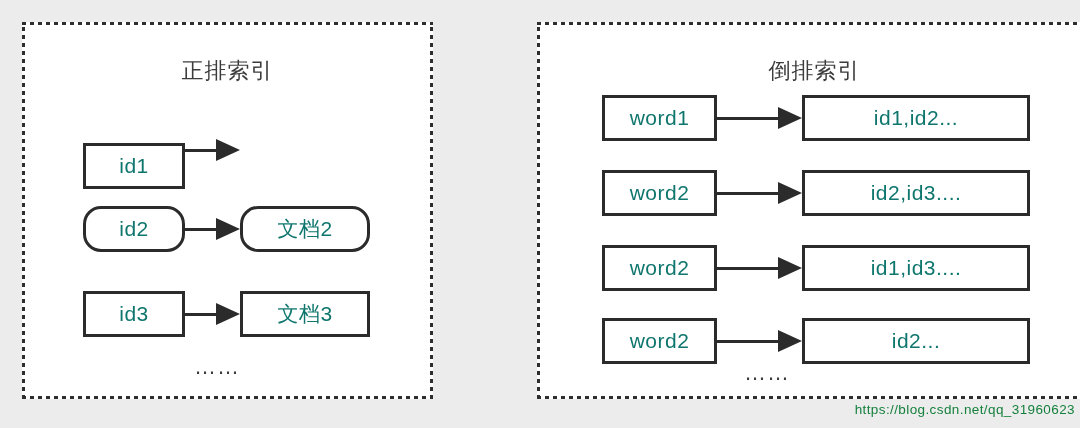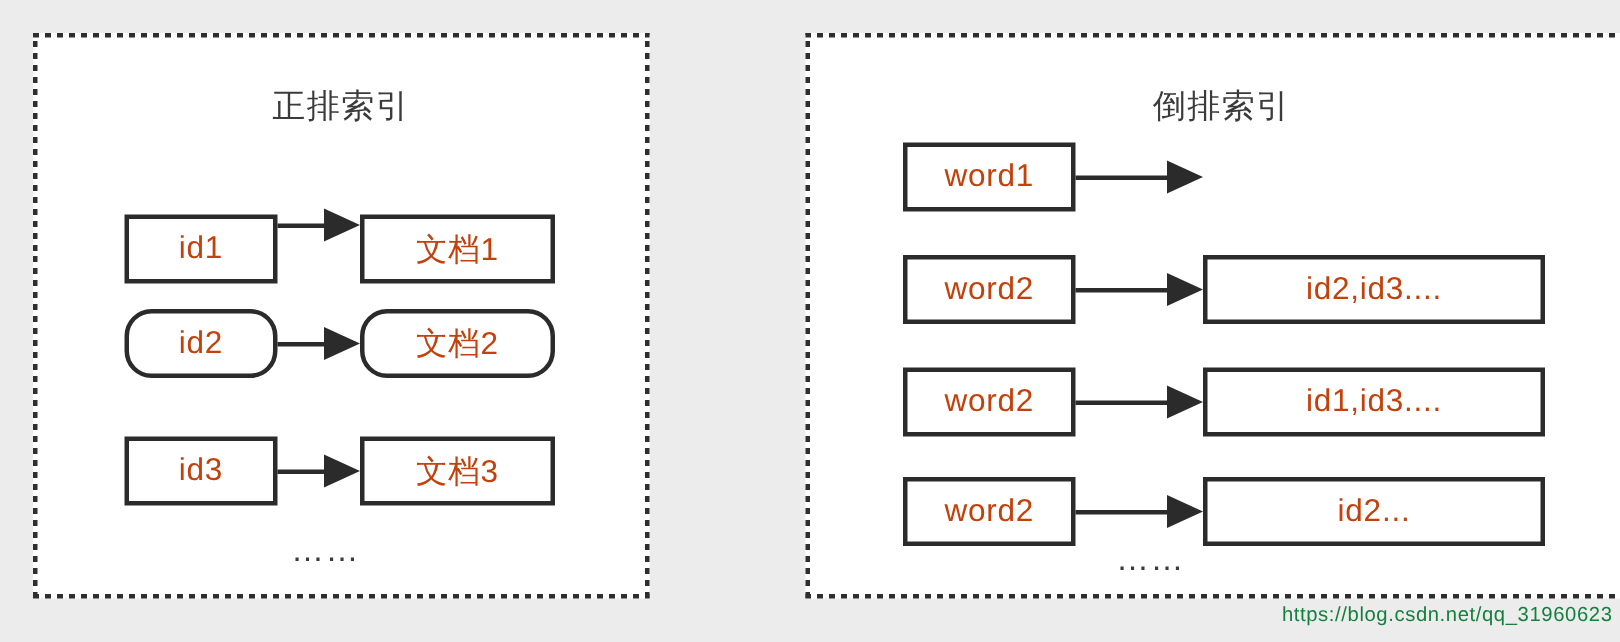--- a/index.html
+++ b/index.html
@@ -42,21 +42,21 @@
   .box {
     position: absolute;
     height: 46px;
     box-sizing: border-box;
     border: 3px solid #2b2b2b;
     background: #ffffff;
     display: flex;
     align-items: center;
     justify-content: center;
     font-size: 21px;
-    color: #c2410c;
+    color: #0f766e;
     letter-spacing: 0.5px;
   }
 
   .arrow {
     position: absolute;
     height: 22px;
     display: flex;
     align-items: center;
   }
   .arrow .shaft { flex: 1; height: 3px; background: #2b2b2b; }
@@ -109,21 +109,20 @@
 <div class="canvas">
 
   <div class="panel panel-left">
     <div class="panel-title">正排索引</div>
 
     <div class="box key-box pl-r1">id1</div>
     <div class="arrow pl-r1a">
       <span class="shaft"></span>
       <span class="head"></span>
     </div>
-    <div class="box value-box pl-r1">文档1</div>
 
     <div class="box key-box pl-r2">id2</div>
     <div class="arrow pl-r2a">
       <span class="shaft"></span>
       <span class="head"></span>
     </div>
     <div class="box value-box pl-r2">文档2</div>
 
     <div class="box key-box pl-r3">id3</div>
     <div class="arrow pl-r3a">
@@ -136,20 +135,21 @@
   </div>
 
   <div class="panel panel-right">
     <div class="panel-title">倒排索引</div>
 
     <div class="box key-box pr-r1">word1</div>
     <div class="arrow pr-r1a">
       <span class="shaft"></span>
       <span class="head"></span>
     </div>
+    <div class="box value-box pr-r1">id1,id2...</div>
 
     <div class="box key-box pr-r2">word2</div>
     <div class="arrow pr-r2a">
       <span class="shaft"></span>
       <span class="head"></span>
     </div>
     <div class="box value-box pr-r2">id2,id3....</div>
 
     <div class="box key-box pr-r3">word2</div>
     <div class="arrow pr-r3a">

